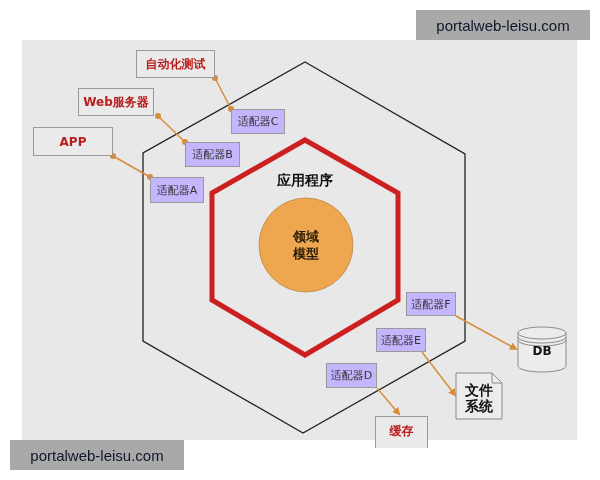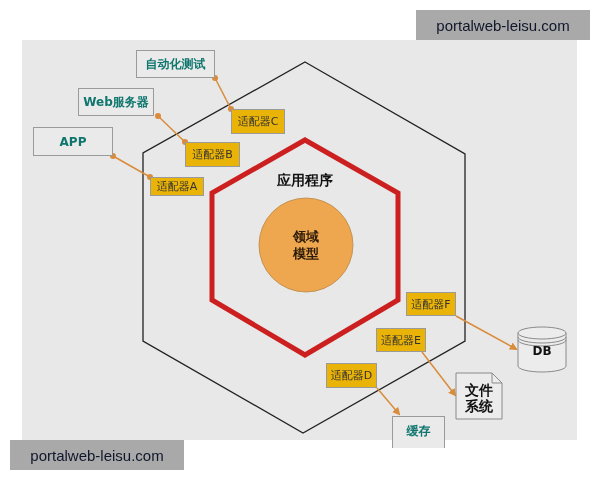--- a/index.html
+++ b/index.html
@@ -1,23 +1,23 @@
 <!DOCTYPE html>
 <html><head>
 <meta charset="utf-8">
 <style>
   html, body { margin:0; padding:0; }
   body { width:600px; height:480px; position:relative; background:#ffffff; overflow:hidden;
          font-family:"DejaVu Sans", sans-serif; }
   .panel { position:absolute; left:22px; top:40px; width:555px; height:400px; background:#e8e8e8; overflow:hidden; }
   svg.diagram { position:absolute; left:0; top:0; width:600px; height:480px; }
   .box { position:absolute; box-sizing:border-box; border:1px solid #9a9a9a; background:#eaeaea;
-         display:flex; align-items:center; justify-content:center; color:#0f766e; }
+         display:flex; align-items:center; justify-content:center; color:#b91c1c; }
   .ext { font-weight:bold; font-size:12px; }
-  .adapter { font-size:11px; color:#333; background:#eab308; }
+  .adapter { font-size:11px; color:#333; background:#c4b5fd; }
   .label { position:absolute; text-align:center; font-weight:bold; color:#111; }
   .watermark { position:absolute; background:#a9a9a9; color:#0f172a; font-size:15px;
                display:flex; align-items:center; justify-content:center;
                font-family:"Liberation Sans", sans-serif; }
 </style>
 </head>
 <body>
 
 <div class="panel"></div>
 
@@ -65,37 +65,37 @@
     </g>
   </g>
 </svg>
 
 <div class="box ext" style="left:136px;top:50px;width:79px;height:28px;">自动化测试</div>
 <div class="box ext" style="left:78px;top:88px;width:76px;height:28px;">Web服务器</div>
 <div class="box ext" style="left:33px;top:127px;width:80px;height:29px;">APP</div>
 
 <div class="box adapter" style="left:231px;top:109px;width:54px;height:25px;">适配器C</div>
 <div class="box adapter" style="left:185px;top:142px;width:55px;height:25px;">适配器B</div>
-<div class="box adapter" style="left:150px;top:177px;width:54px;height:19px;">适配器A</div>
+<div class="box adapter" style="left:150px;top:177px;width:54px;height:26px;">适配器A</div>
 <div class="box adapter" style="left:406px;top:292px;width:50px;height:24px;">适配器F</div>
 <div class="box adapter" style="left:376px;top:328px;width:50px;height:24px;">适配器E</div>
 <div class="box adapter" style="left:326px;top:363px;width:51px;height:25px;">适配器D</div>
 
 <div class="label" style="left:255px;top:172px;width:100px;font-size:14px;">应用程序</div>
 
 <div class="label" style="left:276px;top:228px;width:60px;font-size:13px;line-height:17px;color:#2a1a08;">
   <div>领域</div>
   <div>模型</div>
 </div>
 
 <div class="label" style="left:518px;top:344px;width:48px;font-size:12px;">DB</div>
 
 <div class="label" style="left:456px;top:382px;width:46px;font-size:14px;line-height:16px;text-align:center;">
   <div>文件</div>
   <div>系统</div>
 </div>
 
-<div style="position:absolute;left:392px;top:416px;width:53px;height:32px;overflow:hidden;">
+<div style="position:absolute;left:375px;top:416px;width:53px;height:32px;overflow:hidden;">
   <div class="box ext" style="left:0;top:0;width:53px;height:32px;border-bottom:none;align-items:flex-start;padding-top:6px;">缓存</div>
 </div>
 
 <div class="watermark" style="left:416px;top:10px;width:174px;height:30px;">portalweb-leisu.com</div>
 <div class="watermark" style="left:10px;top:440px;width:174px;height:30px;">portalweb-leisu.com</div>
 
 </body></html>

